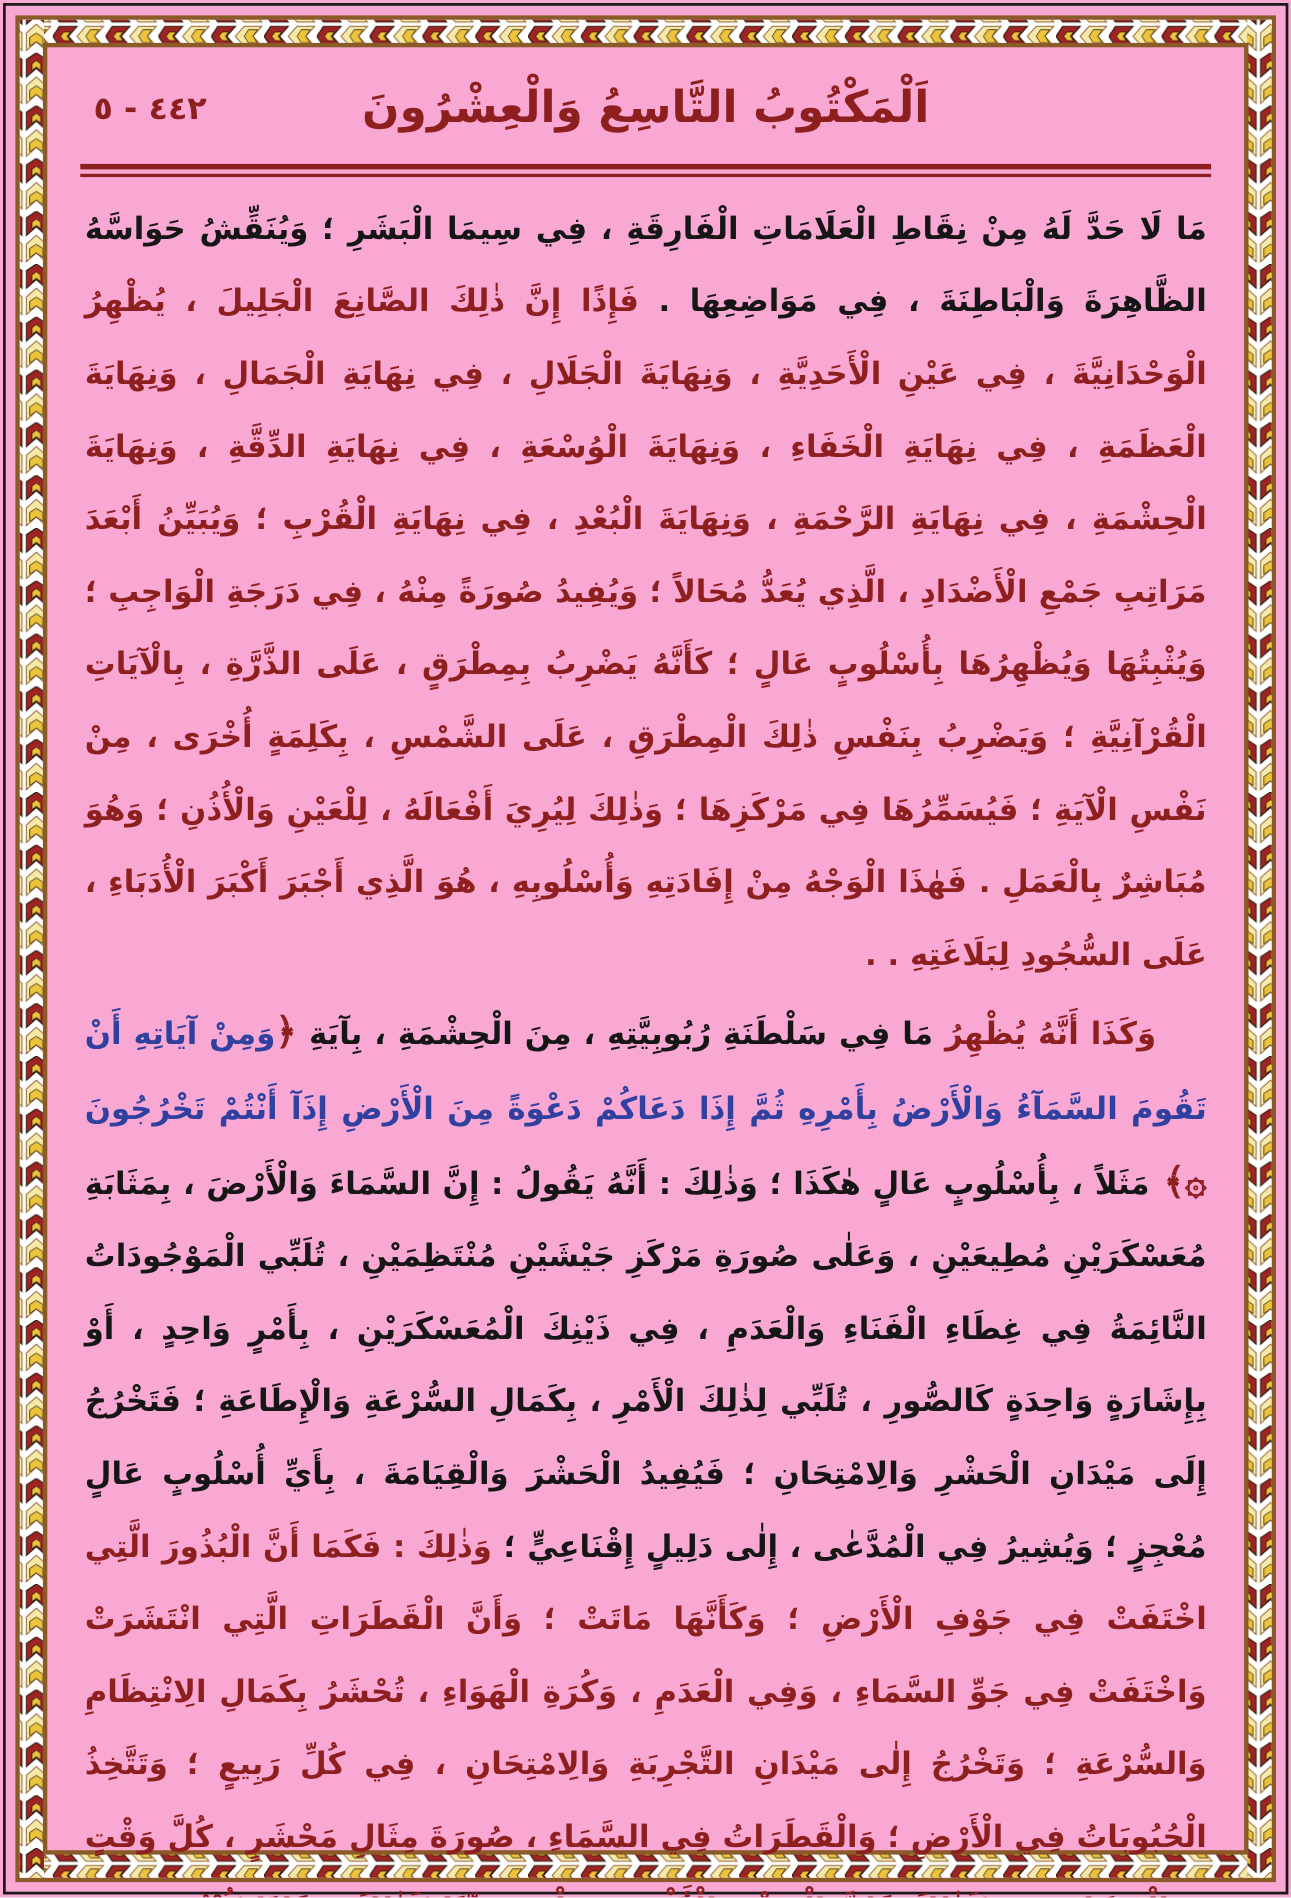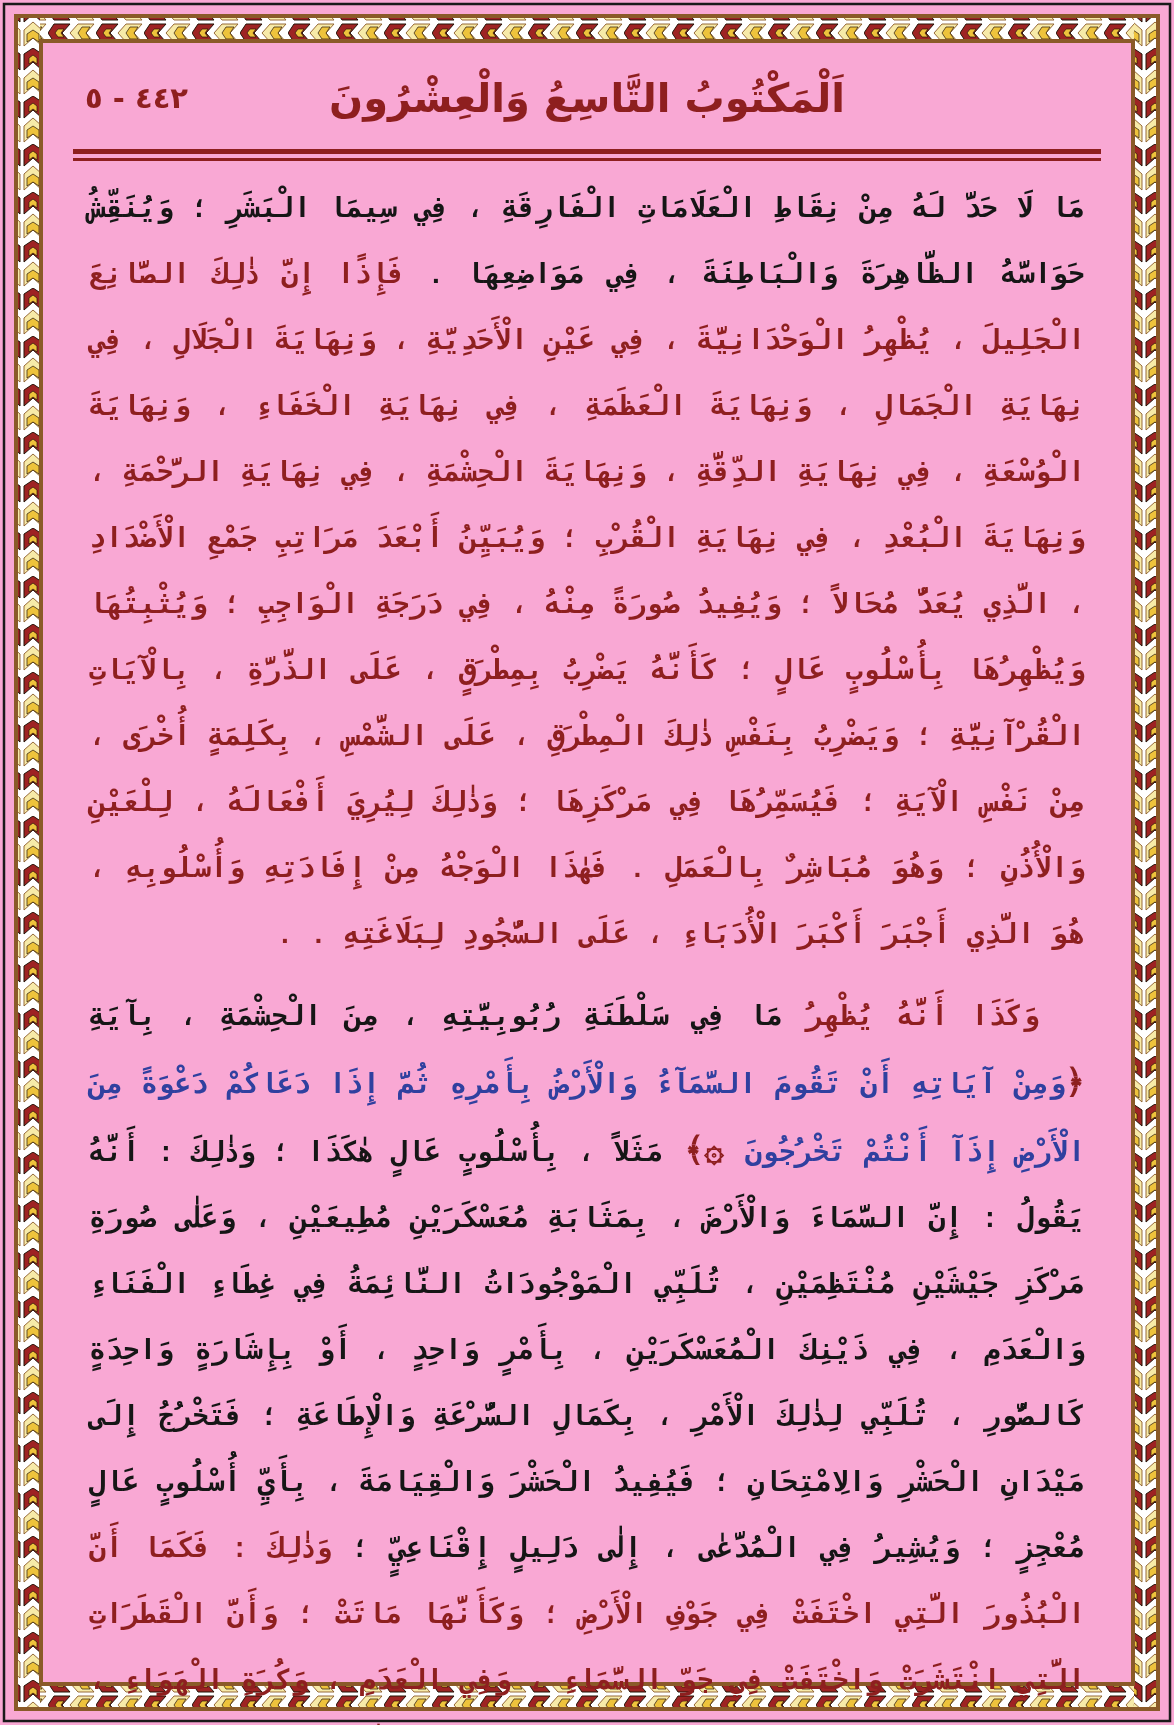--- a/index.html
+++ b/index.html
@@ -28,21 +28,21 @@
   .header{position:relative;margin-top:16px;height:78px;}
   .page-title{margin:0;text-align:center;font-size:40px;line-height:70px;
               font-weight:bold;color:var(--red);letter-spacing:0;}
   .page-number{position:absolute;top:0;left:12px;font-size:29px;line-height:70px;
                font-weight:bold;color:var(--red);direction:rtl;}
   .header-rule{height:4px;border-top:5px solid var(--rule);
                border-bottom:3px solid var(--rule);margin-top:8px;}
 
   .body-text{margin-top:14px;font-weight:bold;font-size:28px;line-height:66px;
              text-align:justify;text-justify:inter-word;color:var(--ink);}
-  p.para{margin:16px;font-family:Liberation Mono, monospace;}
+  p.para{margin:4px;}
   p.para.indent{text-indent:46px;}
   .seg-black{color:var(--ink);}
   .seg-red{color:var(--red);}
   .seg-blue{color:var(--blue);}
   .seg-orn{color:var(--red);font-size:1.2em;}
 </style>
 </head>
 <body>
 
 <div class="page">

